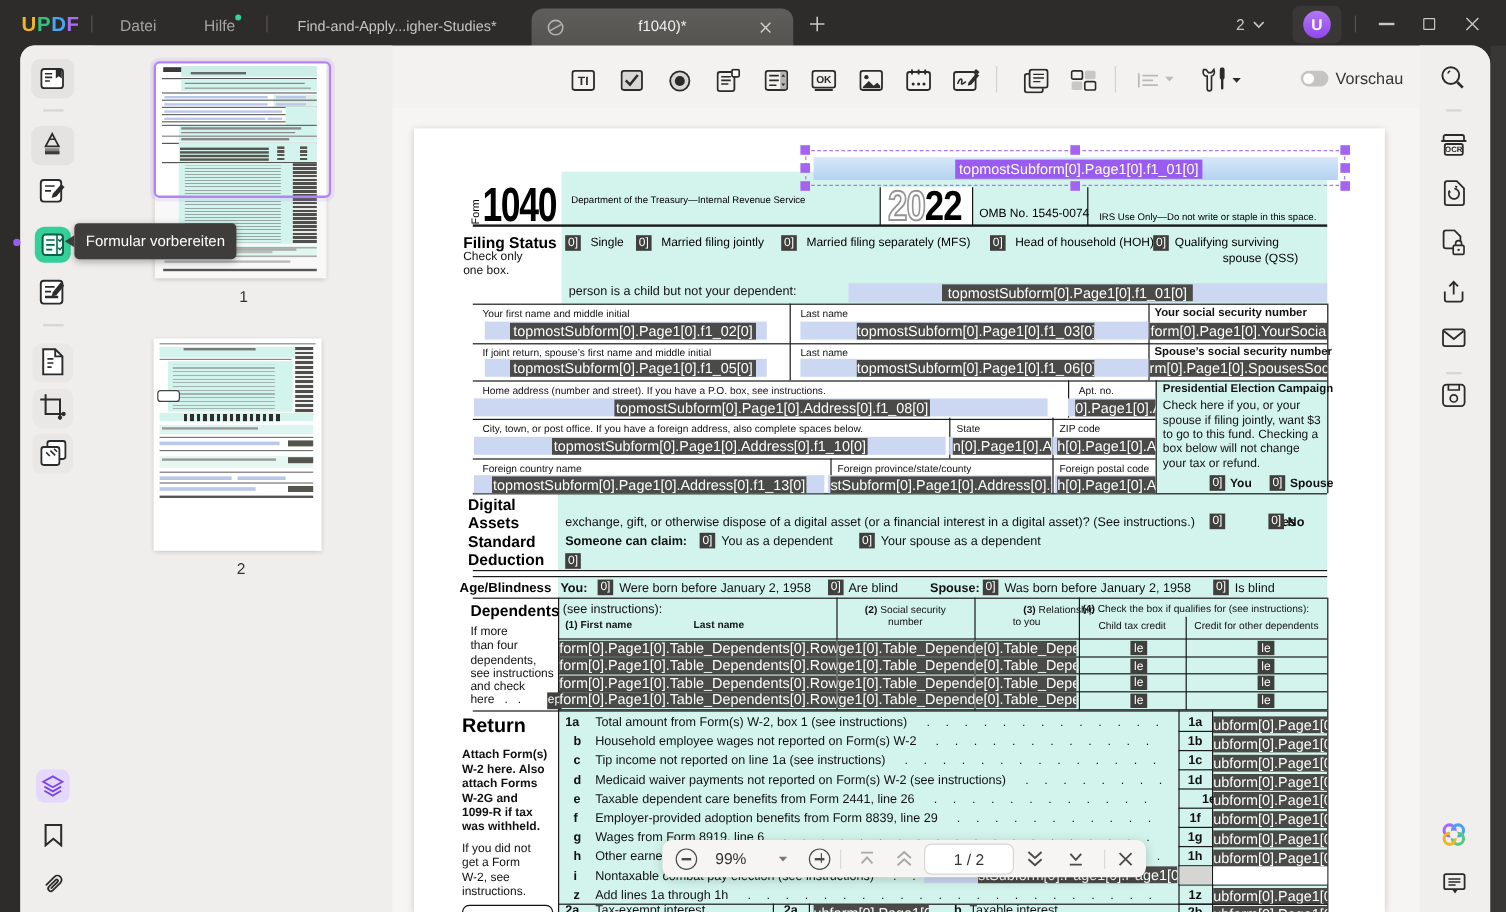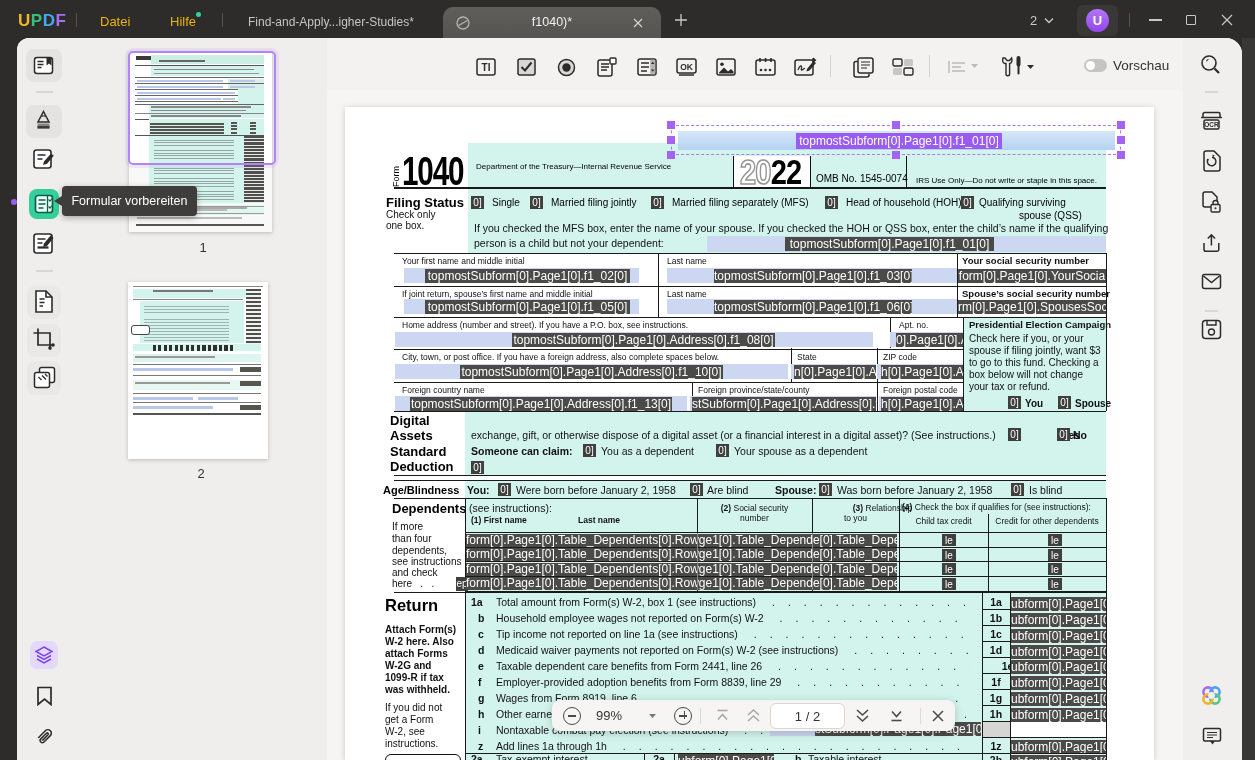--- a/index.html
+++ b/index.html
@@ -2,21 +2,21 @@
 <html><head>
 <meta charset="utf-8">
 <style>
   * { margin:0; padding:0; box-sizing:border-box; }
   html,body { width:1255px; height:760px; overflow:hidden; }
   body { font-family:"Liberation Sans", sans-serif; background:#2e2c2b; }
   .abs { position:absolute; }
   #app { position:absolute; left:0; top:0; width:1255px; height:760px; }
   
   #titlebar { left:0; top:0; width:1255px; height:40px; background:#2e2c2b; }
-  .menu { color:#eab308; font-size:13px; top:14px; }
+  .menu { color:#a3a3a3; font-size:13px; top:14px; }
   .tabtxt { color:#c6c4c2; font-size:12px; top:15px; }
   #activetab { left:443px; top:7px; width:218px; height:33px; background:linear-gradient(#605e5b,#555350); border-radius:10px 10px 0 0; }
   
   #frameL { left:0; top:38px; width:17px; height:722px; background:#2e2c2b; }
   #frameR { left:1242px; top:38px; width:13px; height:722px; background:#393736; }
   #content { left:17px; top:38px; width:1225px; height:722px; background:#f4f2f1; border-radius:12px 16px 0 0; }
   #sidebarL { left:17px; top:38px; width:61px; height:722px; background:#f0eeed; border-radius:12px 0 0 0; }
   #thumbs { left:78px; top:38px; width:249px; height:722px; background:#f0eeed; }
   #viewport { left:327px; top:90px; width:856px; height:670px; background:#f7f5f4; }
   #sidebarR { left:1183px; top:38px; width:59px; height:722px; background:#f1efee; border-radius:0 16px 0 0; }
@@ -341,21 +341,20 @@
     <div class="abs" style="left:147px;top:90px;font-size:10px;white-space:nowrap;">Single</div>
     <div class="abs cb" style="left:185px;top:89px;">0]</div>
     <div class="abs" style="left:206px;top:90px;font-size:10px;white-space:nowrap;">Married filing jointly</div>
     <div class="abs cb" style="left:306px;top:89px;">0]</div>
     <div class="abs" style="left:327px;top:90px;font-size:10px;white-space:nowrap;">Married filing separately (MFS)</div>
     <div class="abs cb" style="left:480px;top:89px;">0]</div>
     <div class="abs" style="left:501px;top:90px;font-size:10px;white-space:nowrap;">Head of household (HOH)</div>
     <div class="abs cb" style="left:616px;top:89px;">0]</div>
     <div class="abs" style="left:634px;top:90px;font-size:10px;white-space:nowrap;">Qualifying surviving</div>
     <div class="abs" style="left:674px;top:103px;font-size:10px;white-space:nowrap;">spouse (QSS)</div>
-    <div class="abs t11" style="left:129px;top:115px;">If you checked the MFS box, enter the name of your spouse. If you checked the HOH or QSS box, enter the child’s name if the qualifying</div>
     <div class="abs t11" style="left:129px;top:130px;">person is a child but not your dependent:</div>
     <div class="abs bluef" style="left:362px;top:129px;width:399px;height:16px;"></div>
     <div class="abs dlab" style="left:440px;top:130px;width:209px;height:14px;">topmostSubform[0].Page1[0].f1_01[0]</div>
 
     <div class="abs hline" style="left:49px;top:146px;width:712px;"></div>
     <div class="abs hline" style="left:49px;top:179px;width:712px;"></div>
     <div class="abs hline" style="left:49px;top:210px;width:712px;"></div>
     <div class="abs vline" style="left:313px;top:146px;height:64px;"></div>
     <div class="abs vline" style="left:612px;top:146px;height:64px;"></div>
     <div class="abs vline" style="left:761px;top:146px;height:158px;"></div>

